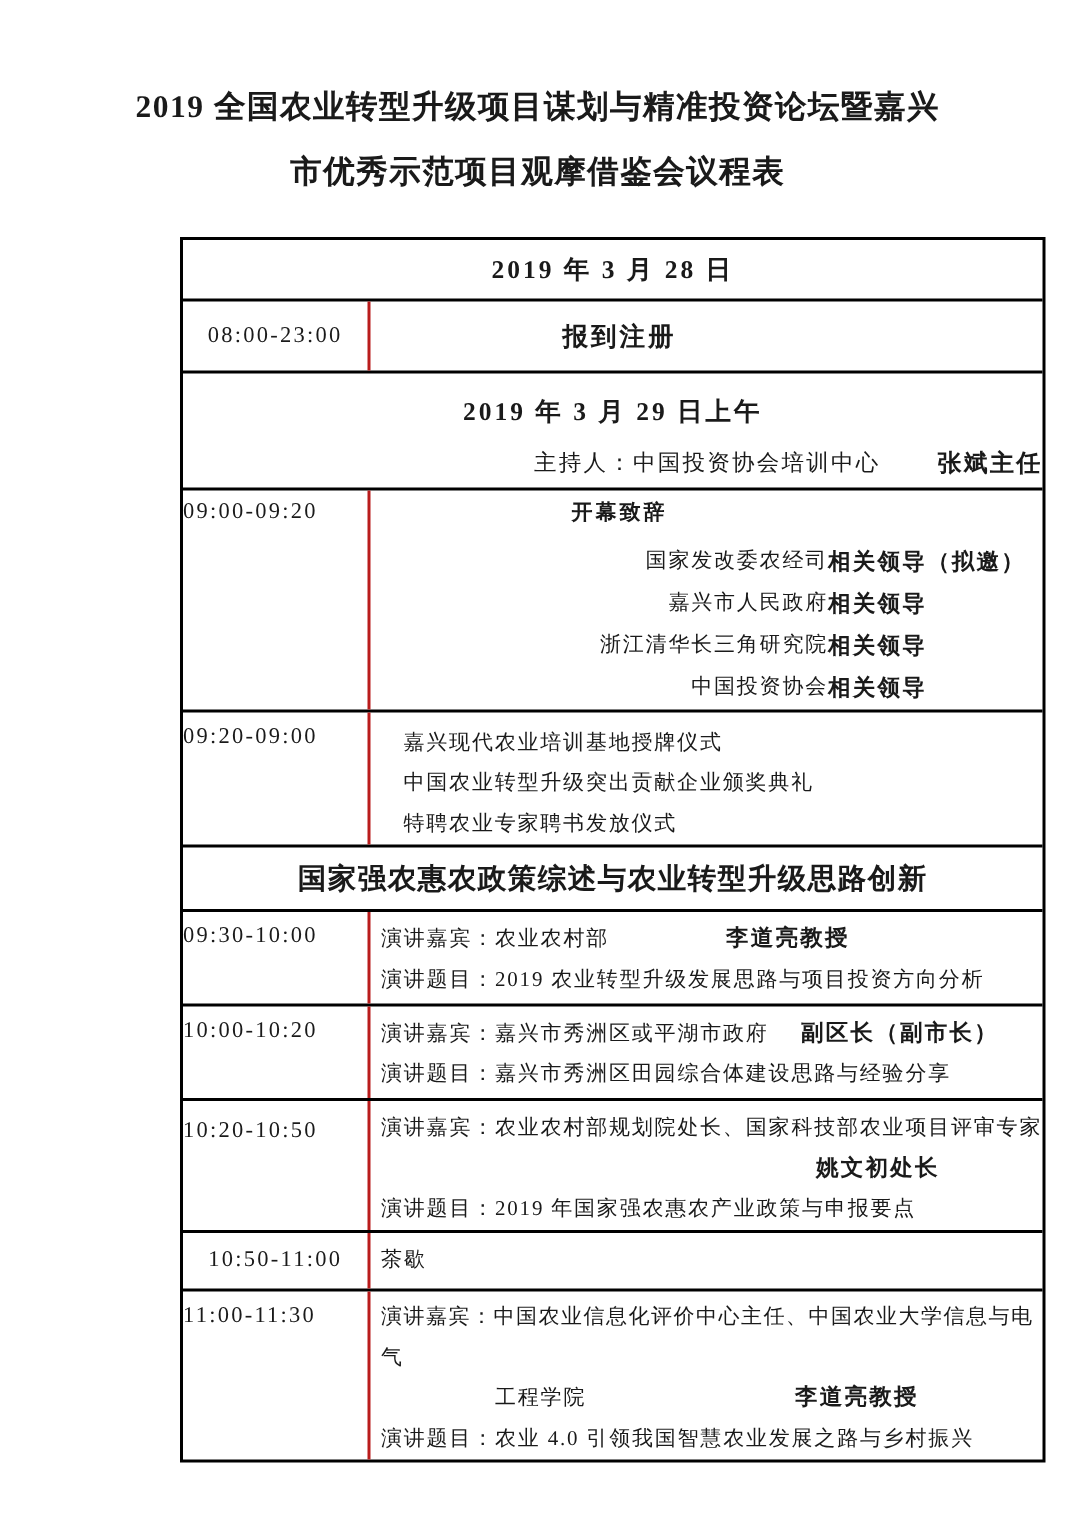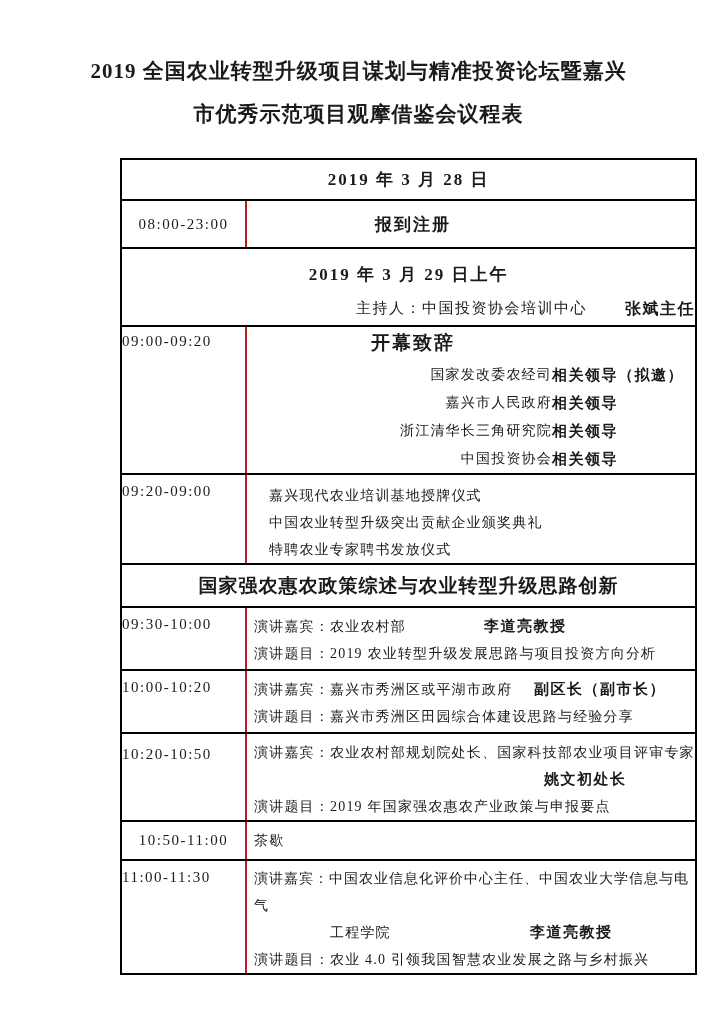--- a/index.html
+++ b/index.html
@@ -39,21 +39,21 @@
     letter-spacing: 1.5px;
   }
   .time-top { padding-top: 8px; }
   .time-mid { display: flex; align-items: center; justify-content: center; }
   .content-cell { flex: 1; min-width: 0; }
   .full-cell { flex: 1; }
   .vcenter { display: flex; flex-direction: column; align-items: center; justify-content: center; }
   .hdr-bold { font-weight: bold; font-size: 17px; letter-spacing: 2px; }
   .cell-head {
     font-weight: bold;
-    font-size: 19px;
+    font-size: 14px;
     letter-spacing: 2px;
     text-align: center;
     padding-right: 116px;   
   }
   .section-head { font-weight: bold; font-size: 19px; letter-spacing: 1px; }
   .host-line { display: flex; justify-content: flex-end; font-size: 15px; letter-spacing: 1.5px; margin-top: 9px; }
   .host-name { font-weight: bold; font-size: 16px; margin-left: 38px; }
   .body-line { font-size: 14px; letter-spacing: 1.2px; line-height: 27px; }
   .indent24 { padding-left: 22px; }
   .indent7 { padding-left: 7px; }

